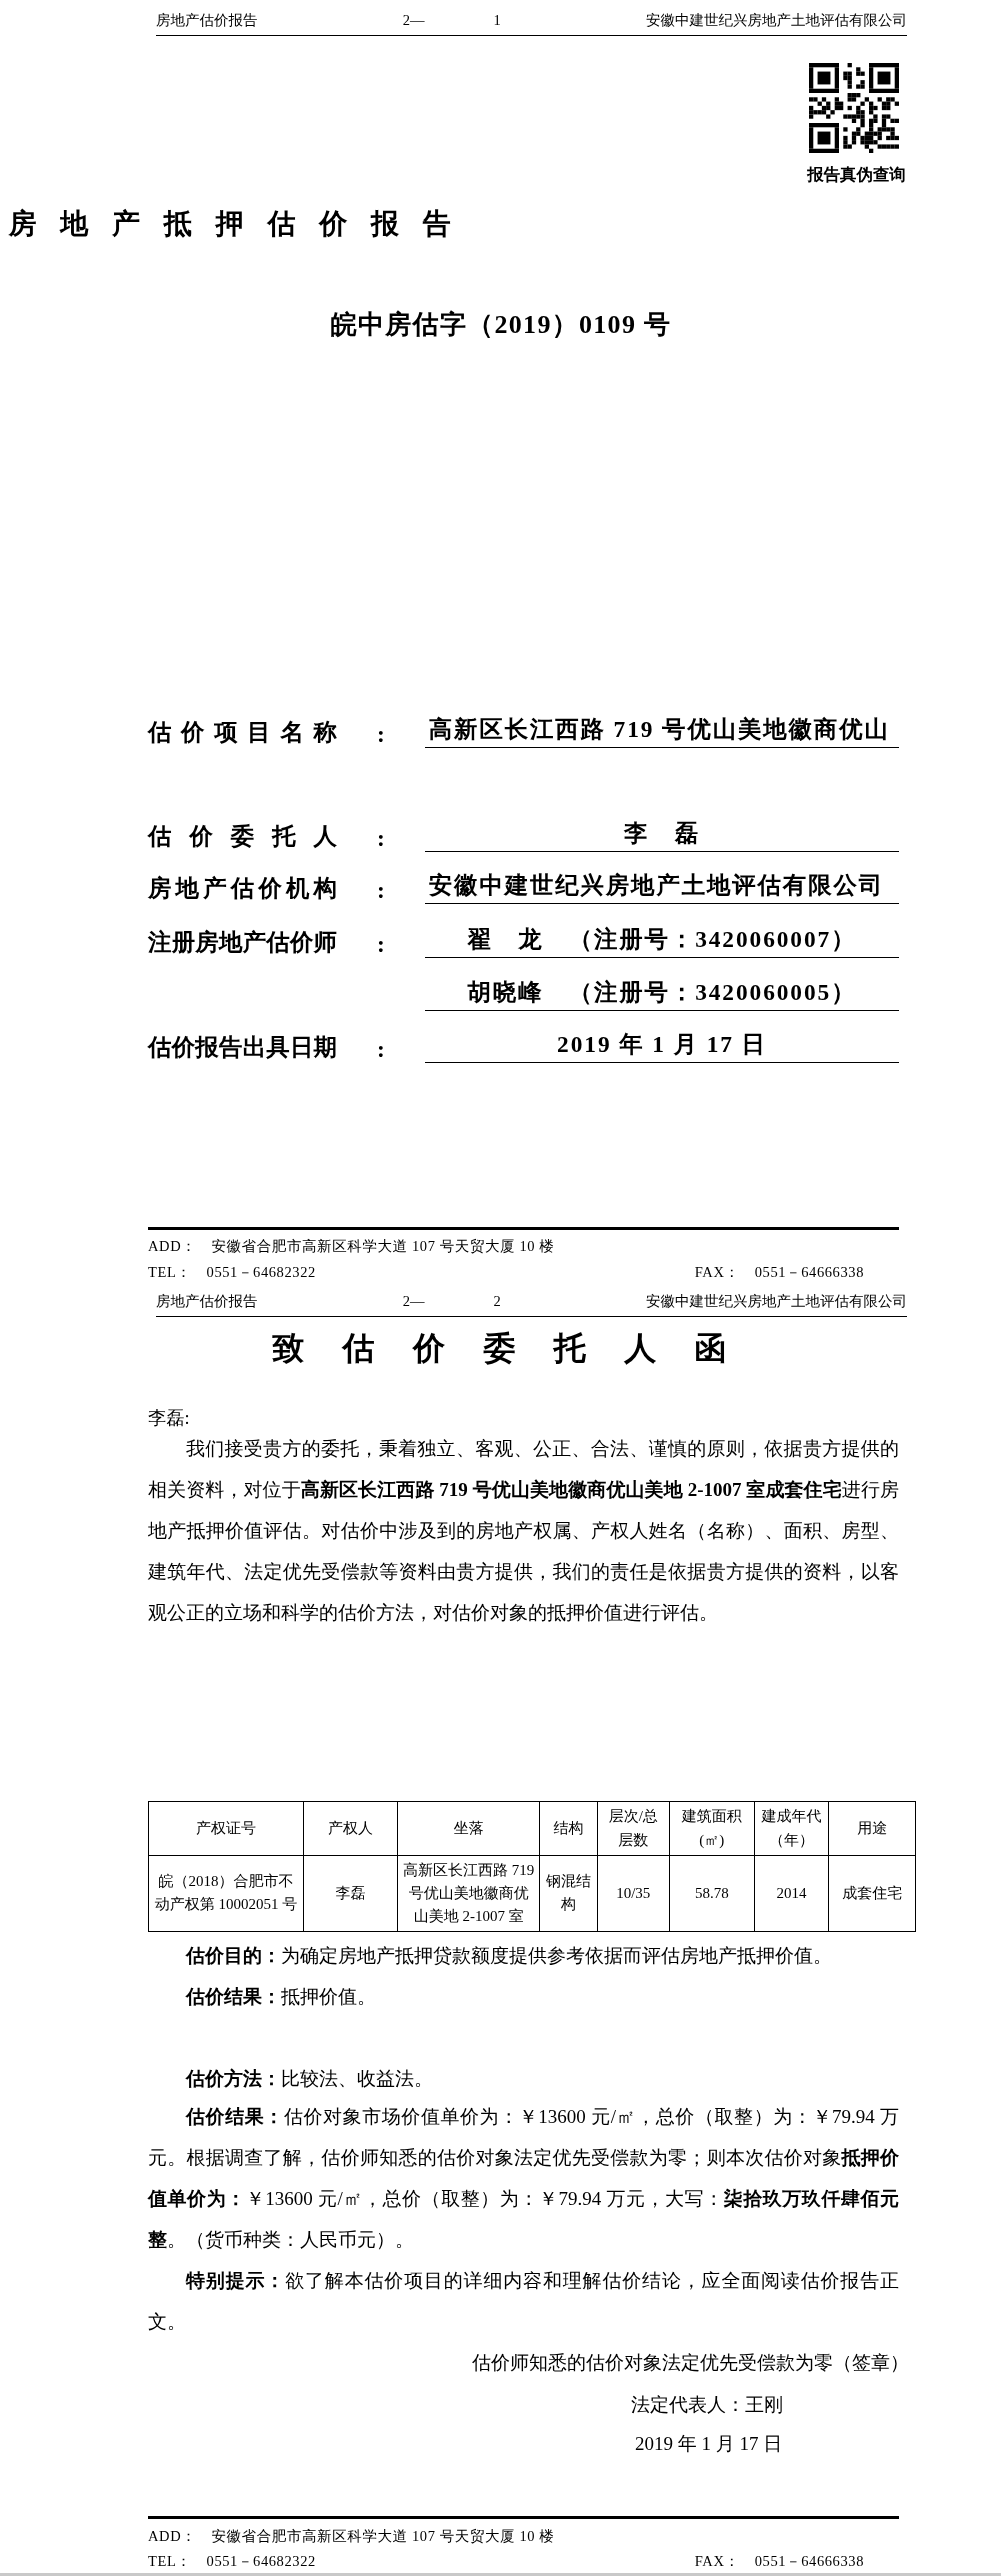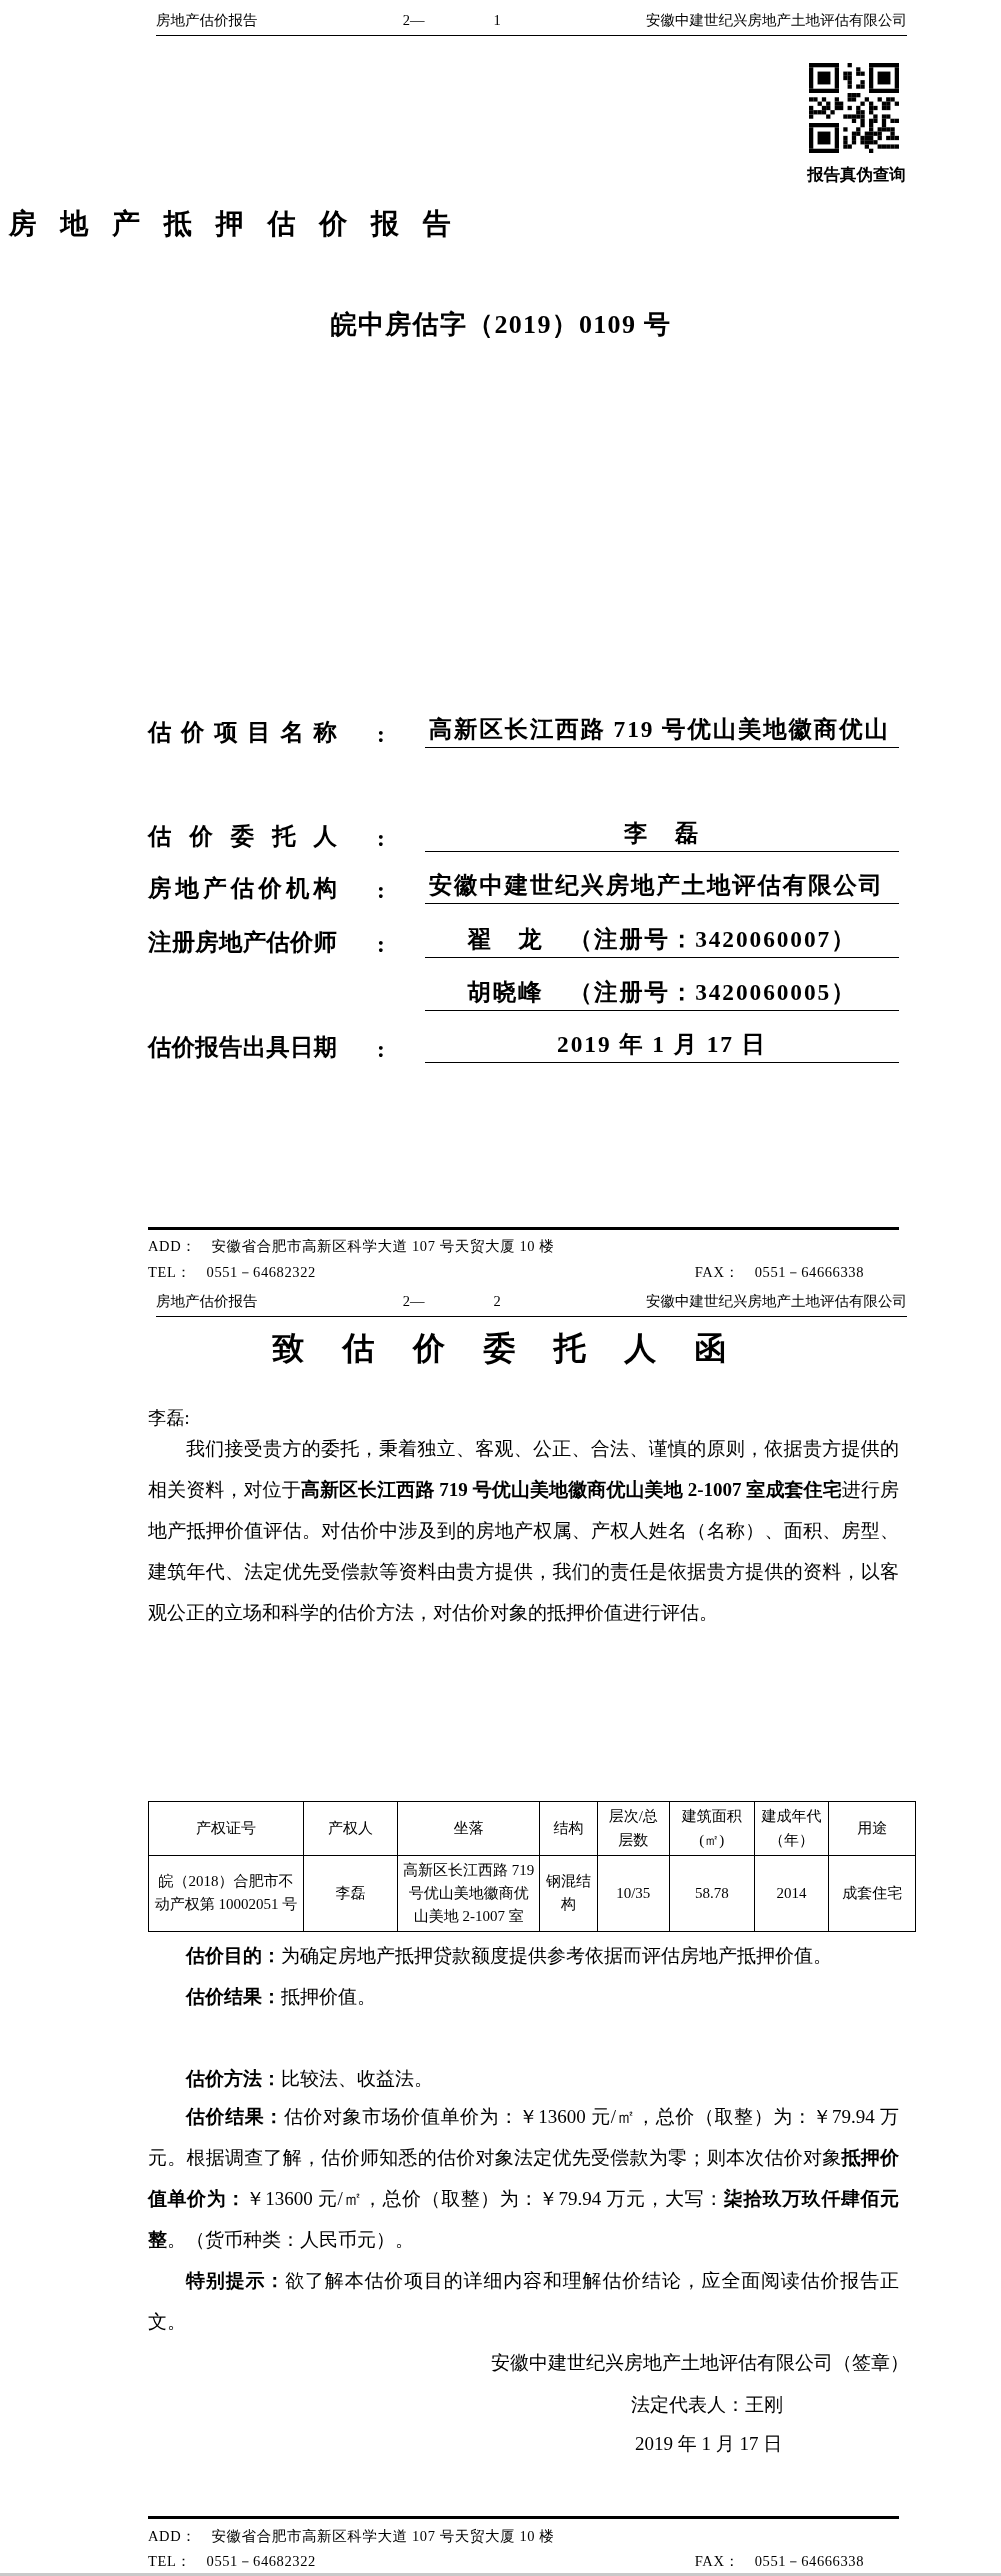--- a/index.html
+++ b/index.html
@@ -308,21 +308,21 @@
   </div>
 
   <div class="abs para" style="top:2096px">
     <span class="b">估价结果：</span><span>估价对象市场价值单价为：</span><span class="u">￥13600 元/㎡</span><span>，总价（取整）为：</span><span class="u">￥79.94 万元</span><span>。根据调查了解，估价师知悉的估价对象法定优先受偿款为零；则本次估价对象</span><span class="b">抵押价值单价为：</span><span class="u">￥13600 元/㎡</span><span>，总价（取整）为：</span><span class="u">￥79.94 万元</span><span>，大写：</span><span class="b u">柒拾玖万玖仟肆佰元整</span><span>。（货币种类：人民币元）。</span>
   </div>
 
   <div class="abs para" style="top:2260px">
     <span class="b">特别提示：</span><span>欲了解本估价项目的详细内容和理解估价结论，应全面阅读估价报告正文。</span>
   </div>
 
-  <div class="abs sig" style="top:2350px; right:93px">安徽中建世纪兴房地产土地评估有限公司（签章）</div>
+  <div class="abs sig" style="top:2350px; right:93px">估价师知悉的估价对象法定优先受偿款为零（签章）</div>
   <div class="abs sig" style="top:2392px; left:631px">法定代表人：王刚</div>
   <div class="abs sig" style="top:2431px; left:635px">2019 年 1 月 17 日</div>
 
   <div class="abs footline" style="top:2516px"></div>
   <div class="abs footrow" style="top:2527px">
     <span>ADD：　安徽省合肥市高新区科学大道 107 号天贸大厦 10 楼</span>
   </div>
   <div class="abs footrow" style="top:2552px">
     <span>TEL：　0551－64682322</span>
     <span class="sp"></span>

